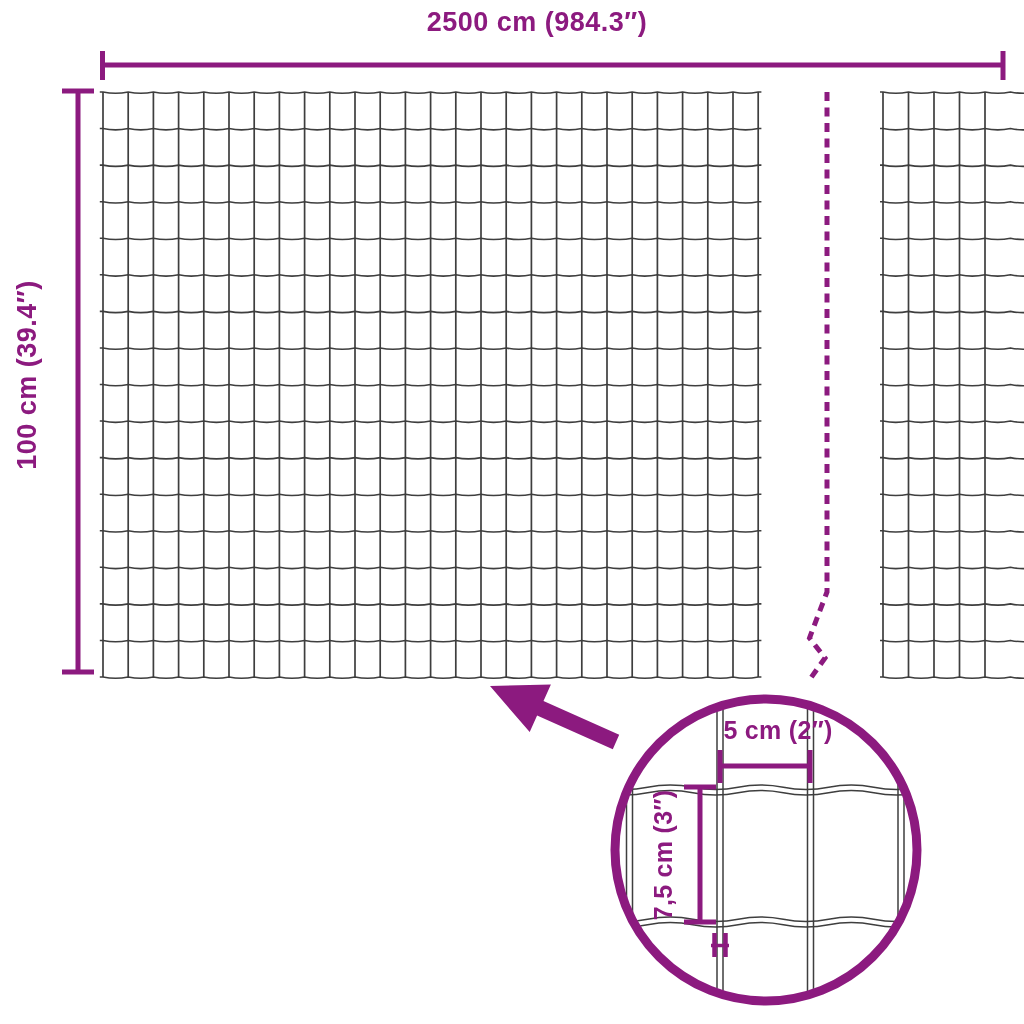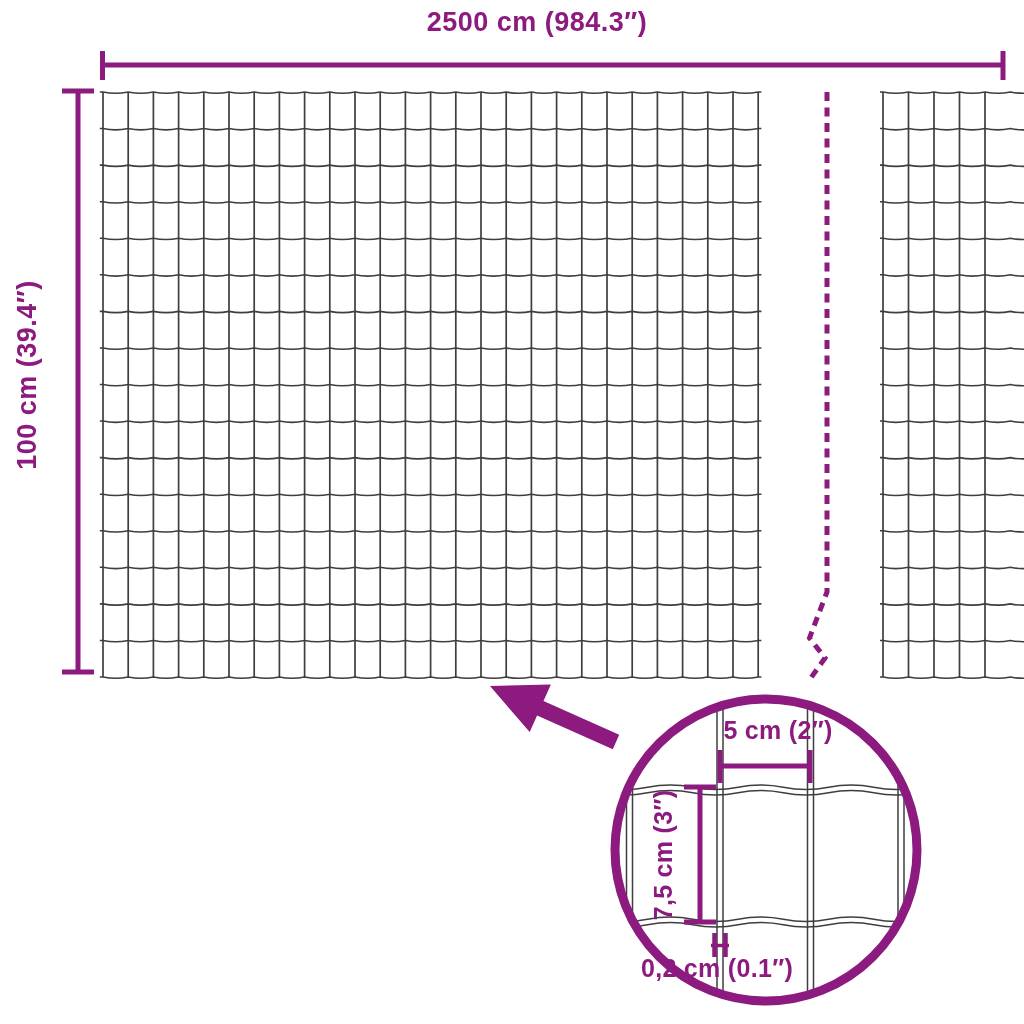--- a/index.html
+++ b/index.html
@@ -162,14 +162,13 @@
   </svg>
 
   <div class="dim-label main-label" style="left:537px;top:22px;">2500 cm (984.3″)</div>
 
   <div class="dim-label main-label rot" style="left:27px;top:375px;">100 cm (39.4″)</div>
 
   <div class="dim-label detail-label" style="left:766px;top:730px;margin-left:12px;">5 cm (2″)</div>
 
   <div class="dim-label detail-label rot" style="left:663px;top:855px;">7,5 cm (3″)</div>
 
-  <div class="dim-label detail-label" style="left:717px;top:968px;">0,2 cm (0.1″)</div>
 </div>
 
 </body></html>

